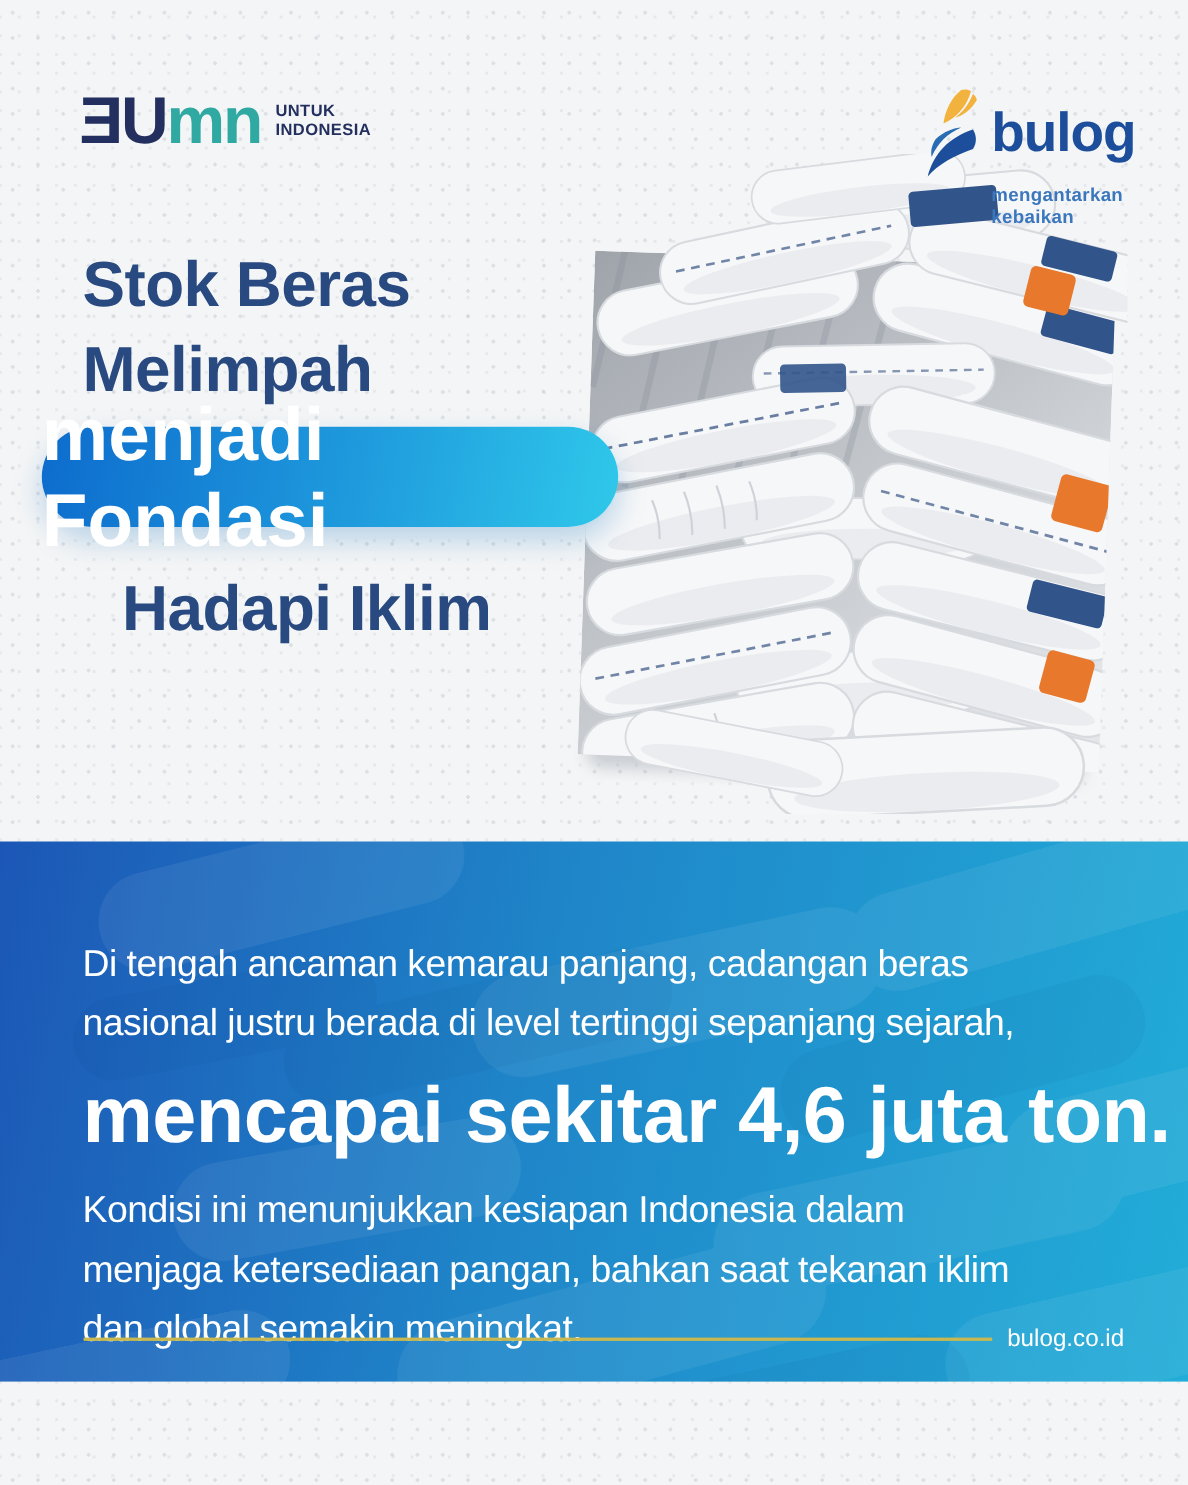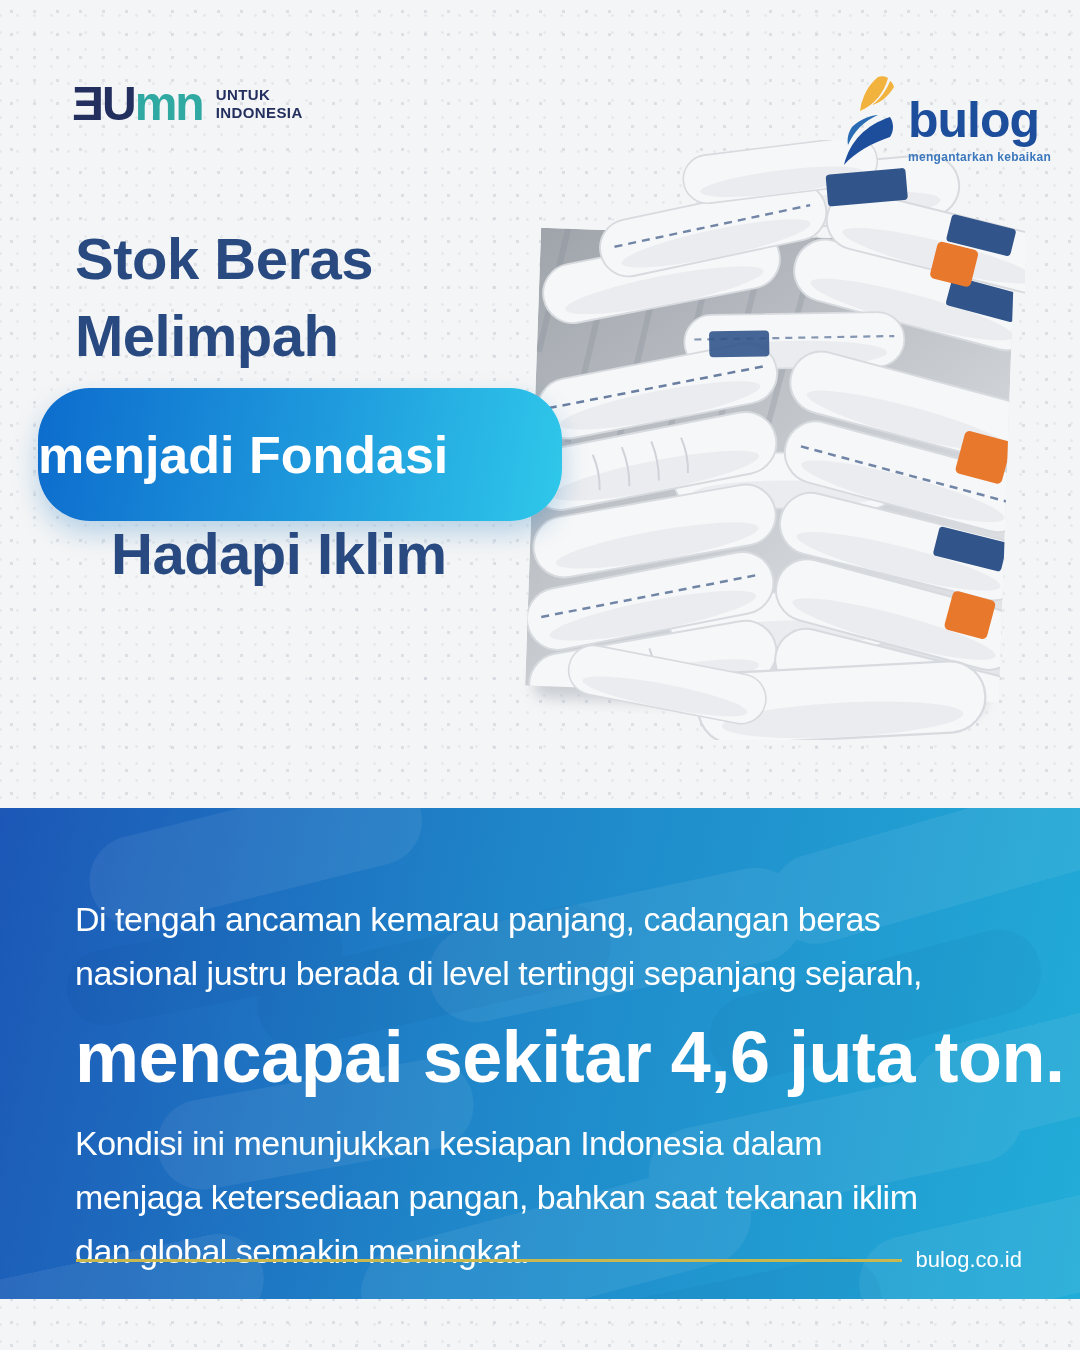--- a/index.html
+++ b/index.html
@@ -8,45 +8,44 @@
     font-family:"Liberation Sans","DejaVu Sans",sans-serif;
     background-color:#f4f5f6;
     background-image:
       radial-gradient(rgba(185,192,202,0.40) 1.6px, transparent 1.8px),
       radial-gradient(rgba(200,207,216,0.32) 1.3px, transparent 1.5px);
     background-size:23px 23px,17px 17px;
     background-position:0 0,9px 7px;
   }
   
   .bumn-logo{position:absolute;left:72px;top:80px;display:flex;align-items:center;gap:13px;z-index:4;}
-  .bumn-word{font-size:48px;font-weight:bold;letter-spacing:-2px;line-height:1;}
+  .bumn-word{font-size:60px;font-weight:bold;letter-spacing:-2px;line-height:1;}
   .bumn-word .p1{color:#232f5e;}
   .bumn-word .p2{color:#2fa9a2;}
   .bumn-tag{font-size:15px;font-weight:bold;color:#232f5e;line-height:1.2;letter-spacing:.4px;}
   .bulog-logo{position:absolute;left:838px;top:73px;display:flex;z-index:4;}
   .bulog-text{margin-left:6px;margin-top:22px;}
   .bulog-word{font-size:50px;font-weight:bold;color:#1d4e9c;line-height:1;letter-spacing:-1px;}
-  .bulog-tag{font-size:12px;font-weight:bold;color:#3b77bd;margin-top:5px;letter-spacing:.3px;}
+  .bulog-tag{font-size:17px;font-weight:bold;color:#3b77bd;margin-top:23px;letter-spacing:.3px;}
   
   .headline-a{position:absolute;left:75px;top:220px;font-size:58px;font-weight:bold;color:#284a80;line-height:77px;letter-spacing:-.5px;z-index:3;}
   .pill-highlight{
-    position:absolute;left:38px;top:388px;width:524px;height:133px;border-radius:52px;
+    position:absolute;left:38px;top:388px;width:524px;height:91px;border-radius:52px;
     background:linear-gradient(100deg,#0d6ccd 0%,#1f9bdd 55%,#2fc8ea 100%);
     display:flex;align-items:center;justify-content:flex-start;
-    color:#ffffff;font-size:52px;font-weight:bold;z-index:3;
+    color:#ffffff;font-size:68px;font-weight:bold;z-index:3;
     box-shadow:0 12px 26px rgba(24,118,190,.28);
   }
   .headline-b{position:absolute;left:75px;top:512px;font-size:58px;font-weight:bold;color:#284a80;line-height:84px;letter-spacing:-.5px;z-index:3;margin-left:36px;}
   
   .photo-svg{position:absolute;left:505px;top:140px;width:520px;height:600px;z-index:2;}
   
   .blue-section{
     position:absolute;left:0;top:765px;width:1080px;height:491px;overflow:hidden;z-index:5;
     background:linear-gradient(102deg,#1c57b6 0%,#1f86c9 45%,#22add8 100%);
-    margin-top:43px;
   }
   .texture{position:absolute;inset:0;}
   .blue-content{position:relative;padding:84px 55px 0 75px;color:#ffffff;}
   .para{font-size:34px;line-height:54px;letter-spacing:-.5px;}
   .para .line{white-space:nowrap;}
   .emph{font-size:72px;font-weight:bold;margin:16px 0 18px;letter-spacing:-.5px;white-space:nowrap;}
   .footer-bar{position:absolute;left:66px;right:58px;bottom:26px;display:flex;align-items:center;}
   .hash-pill{background:#efa32f;border-radius:22px;padding:10px 22px;font-size:23px;font-weight:bold;color:#ffffff;white-space:nowrap;}
   .rule{flex:1;height:3px;background:#c9b850;margin:0 14px 0 10px;}
   .site{font-size:22px;font-weight:normal;color:#ffffff;white-space:nowrap;}

